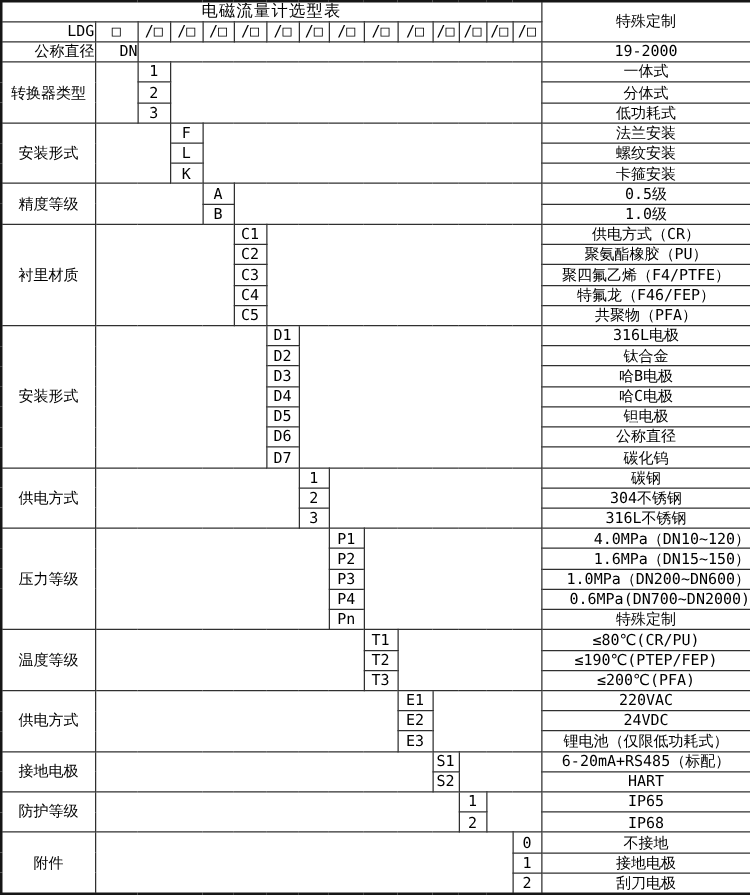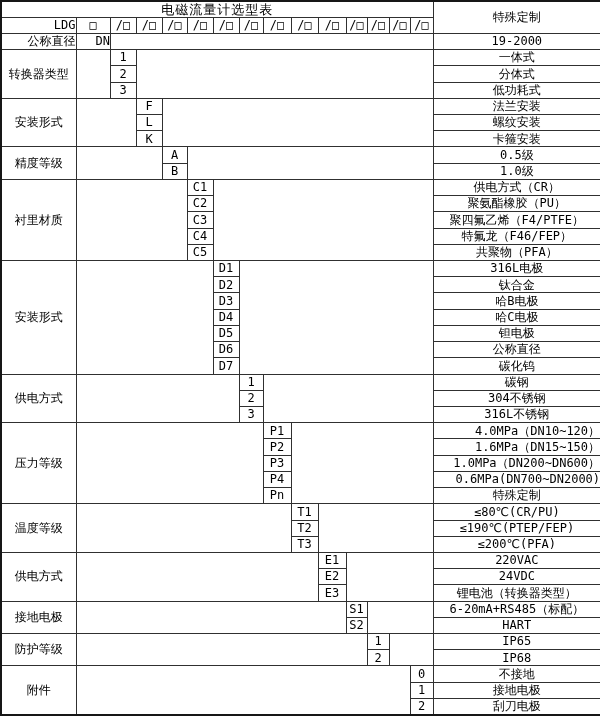--- a/index.html
+++ b/index.html
@@ -231,21 +231,21 @@
           <td>E1</td>
           <td colspan="4" rowspan="3"></td>
           <td>220VAC</td>
         </tr>
         <tr>
           <td>E2</td>
           <td>24VDC</td>
         </tr>
         <tr>
           <td>E3</td>
-          <td>锂电池（转换器类型）</td>
+          <td>锂电池（仅限低功耗式）</td>
         </tr>
         <tr>
           <td rowspan="2">接地电极</td>
           <td colspan="10" rowspan="2"></td>
           <td>S1</td>
           <td colspan="3" rowspan="2"></td>
           <td>6-20mA+RS485（标配）</td>
         </tr>
         <tr>
           <td>S2</td>

